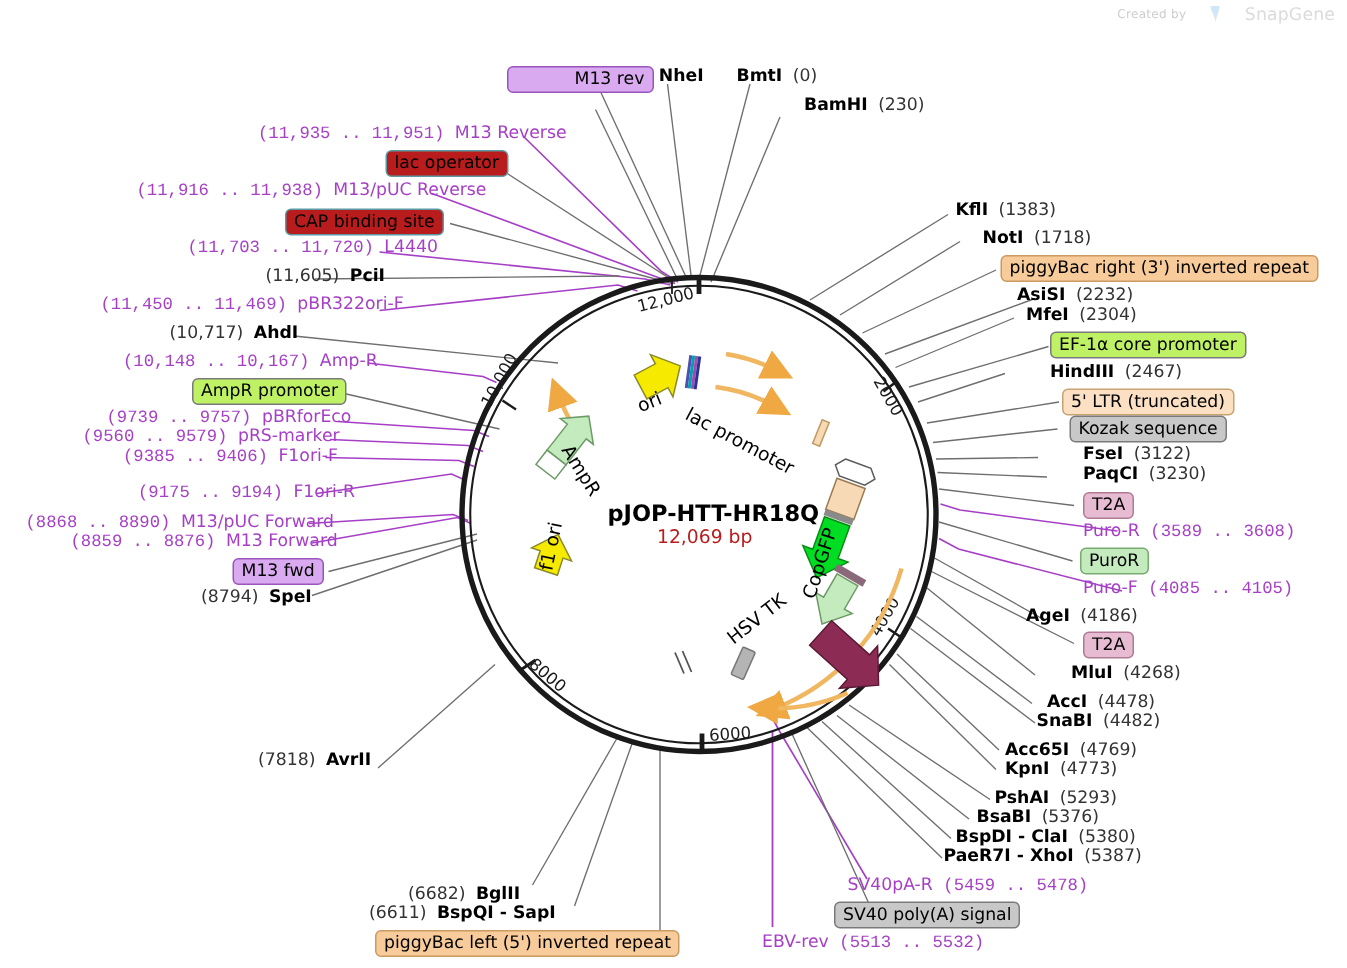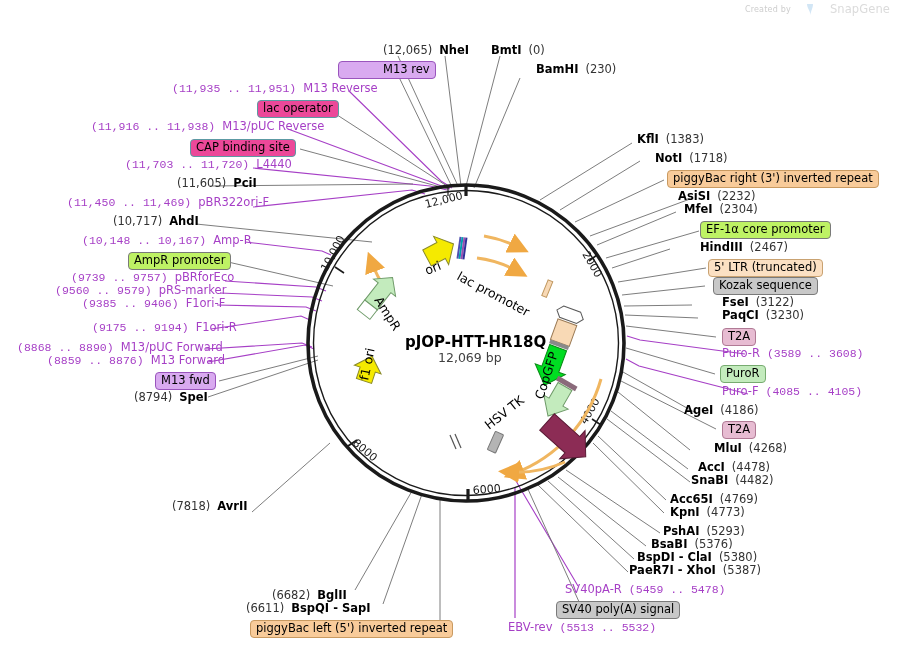--- a/index.html
+++ b/index.html
@@ -65,38 +65,38 @@
     line-height: 13px;
     padding: 1px 5px 2px 5px;
     border: 1px solid #7a7a7a;
     border-radius: 4px;
     background: #ffffff;
     color: #000000;
   }
   .fbox.orange  { background: #f8cb9a; border-color: #c99a61; }
   .fbox.orange-lt { background: #fbe0c3; border-color: #c9a271; }
   .fbox.gray    { background: #c8c8c8; border-color: #7a7a7a; }
-  .fbox.teal    { background: #ec4899; border-color: #5c9aa3; }
+  .fbox.teal    { background: #b91c1c; border-color: #5c9aa3; }
   .fbox.violet  { background: #d9aaf0; border-color: #9a55bd; }
   .fbox.pink    { background: #e7bcd2; border-color: #b07a95; }
   .fbox.green   { background: #c3ebbd; border-color: #77ab70; }
   .fbox.white   { background: #bef264; border-color: #7a7a7a; }
 
   
   .plasmid-name {
     position: absolute;
     font-size: 15px;
     font-weight: bold;
     color: #000000;
     white-space: nowrap;
   }
   .plasmid-size {
     position: absolute;
     font-size: 12.5px;
-    color: #404040;
+    color: #b91c1c;
     white-space: nowrap;
   }
 
   
   #watermark {
     position: absolute;
     right: 8px;
     top: 2px;
     display: flex;
     align-items: center;
@@ -290,21 +290,21 @@
   <div class="lbl" style="left:351px; top:44px;margin-left:32px;">
     <span class="enz-pos">(12,065)</span><span class="sp"></span><span class="enz-name">NheI</span>
   </div>
   <div class="lbl" style="left:491px; top:44px;">
     <span class="enz-name">BmtI</span><span class="sp"></span><span class="enz-pos">(0)</span>
   </div>
   <div class="lbl" style="left:536px; top:63px;">
     <span class="enz-name">BamHI</span><span class="sp"></span><span class="enz-pos">(230)</span>
   </div>
 
-  <div class="fbox violet" style="left:338px; top:61px;padding-left:44px;">M13 rev</div>
+  <div class="fbox violet" style="left:338px; top:44px;padding-left:44px;">M13 rev</div>
 
   <div class="lbl primer" style="left:172px; top:82px;">
     <span class="prange">(11,935 .. 11,951)</span><span class="sp"></span><span>M13 Reverse</span>
   </div>
 
   <div class="fbox teal" style="left:257px; top:100px;">lac operator</div>
 
   <div class="lbl primer" style="left:91px; top:120px;">
     <span class="prange">(11,916 .. 11,938)</span><span class="sp"></span><span>M13/pUC Reverse</span>
   </div>

